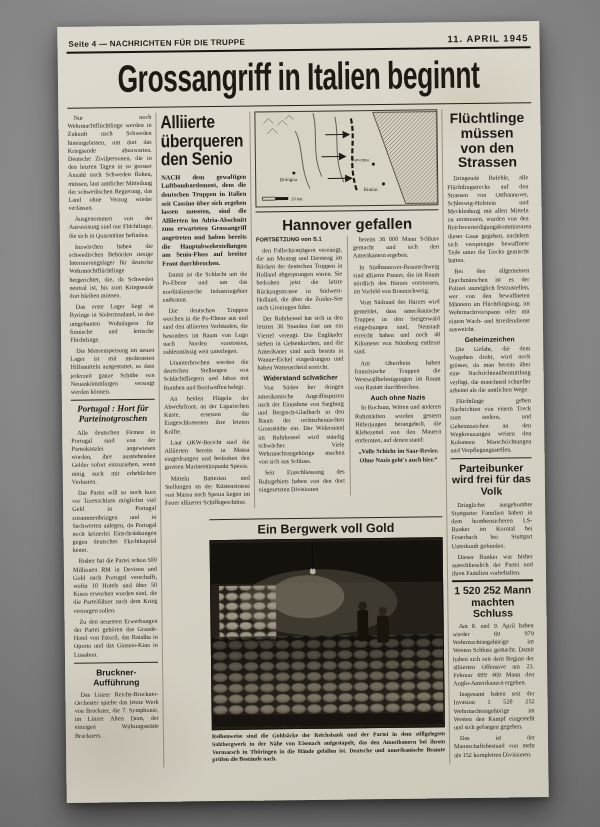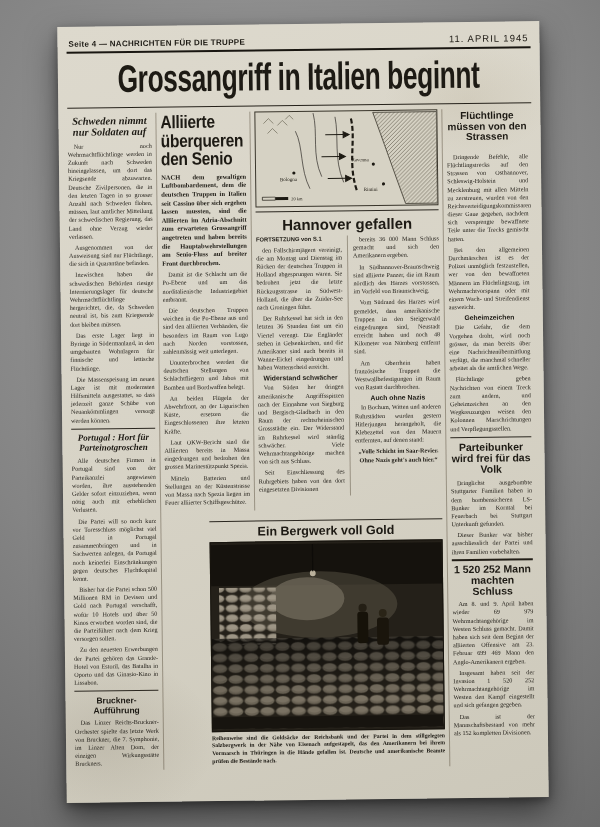--- a/index.html
+++ b/index.html
@@ -16,21 +16,21 @@
     background:
       radial-gradient(120px 80px at 85% 10%, rgba(140,120,80,.10), transparent 70%),
       radial-gradient(160px 120px at 8% 92%, rgba(90,80,60,.14), transparent 70%),
       linear-gradient(160deg, #ddd9cd 0%, #d7d3c6 50%, #ccc8ba 100%);
     box-shadow: 0 14px 30px rgba(0,0,0,.5), 0 3px 8px rgba(0,0,0,.35);
     color:#1d1a14; overflow:hidden;
   }
   .masthead { display:flex; justify-content:space-between; align-items:flex-end;
     border-bottom:2px solid #191611; padding:2px 2px 3px; font-family:"Liberation Sans", sans-serif; }
   .mast-left { font-weight:bold; font-size:8px; letter-spacing:.3px; }
-  .mast-date { font-weight:normal; font-size:9.5px; letter-spacing:1px;text-align:right; }
+  .mast-date { font-weight:bold; font-size:9.5px; letter-spacing:1px;text-align:right; }
   .headline-wrap { text-align:center; border-bottom:1px solid #26221b; padding:9px 0 11px; margin-bottom:5px; }
   .headline-text { display:inline-block; font-family:"Liberation Sans", sans-serif; font-weight:bold;
     font-size:30px; letter-spacing:-0.5px; white-space:nowrap; transform:scale(0.88,1.28); }
   .columns { display:grid; grid-template-columns:84px 90px 188px 86px; column-gap:4px; }
   .col1 { grid-column:1; grid-row:1 / span 2; }
   .col2 { grid-column:2; grid-row:1; }
   .col3 { grid-column:3; grid-row:1; }
   .col4 { grid-column:4; grid-row:1 / span 2; }
   .photo-block { grid-column:2 / 4; grid-row:2; padding-top:8px; }
   .colsep { border-left:1px solid rgba(80,68,50,.45); padding-left:4px; }
@@ -38,21 +38,21 @@
   .lead { font-weight:bold; text-indent:0; font-size:6.5px; }
   .cont { font-family:"Liberation Sans", sans-serif; font-weight:bold; font-size:5.8px; text-indent:0; margin-bottom:2px; }
   .quote { text-indent:0; text-align:center; font-weight:bold; }
   .a-title { font-style:italic; font-weight:bold; text-align:center; font-size:10.5px; line-height:1.08; margin:2px 0 4px; }
   .a-title.small { font-size:9px; }
   .sans-title { font-family:"Liberation Sans", sans-serif; font-weight:bold; text-align:center; }
   .senio-title { font-family:"Liberation Sans", sans-serif; font-weight:bold; font-size:16px;
     line-height:1.04; letter-spacing:-0.3px; margin:1px 0 10px; transform:scale(0.97,1.12); transform-origin:left top; }
   .hannover-title { font-size:15px; margin:3px 0 3px; }
   .bergwerk-title { font-size:12.5px; margin:2px 0 3px; padding-top:3px; border-top:1px solid #2b2720; }
-  .flucht-title { font-size:10px; line-height:1.06; margin:2px 0 10px; }
+  .flucht-title { font-size:14px; line-height:1.06; margin:2px 0 4px; }
   .pb-title { font-size:10.5px; line-height:1.06; margin:2px 0 4px; }
   .schluss-title { font-size:10.5px; line-height:1.06; margin-bottom:3px; }
   .bruckner-title { font-size:8.5px; margin:2px 0 3px; }
   .subhead { font-family:"Liberation Sans", sans-serif; font-weight:bold; font-size:6.8px; text-align:center; margin:3px 0 2px; }
   hr.rule { border:0; border-top:1px solid #2b2720; margin:4px 0; }
   .schluss-box { border-top:2px solid #221e17; padding-top:3px; margin-top:2px; }
   .map { border:1px solid #3a362c; margin-bottom:3px; background:#d6d2c4; }
   .map svg { display:block; width:100%; height:94px; }
   .twocol { display:flex; gap:5px; margin-top:2px; }
   .subcol { flex:1; min-width:0; }
@@ -74,21 +74,20 @@
   </div>
 
   <div class="headline-wrap">
     <span class="headline-text">Grossangriff in Italien beginnt</span>
   </div>
 
   <div class="columns">
 
     <div class="col1">
       <div>
-        <h2 class="a-title">Schweden nimmt nur Soldaten auf</h2>
         <p>Nur noch Wehrmachtflüchtlinge werden in Zukunft nach Schweden hineingelassen, um dort das Kriegsende abzuwarten. Deutsche Zivilpersonen, die in den letzten Tagen in so grosser Anzahl nach Schweden flohen, müssen, laut amtlicher Mitteilung der schwedischen Regierung, das Land ohne Verzug wieder verlassen.</p>
         <p>Ausgenommen von der Ausweisung sind nur Flüchtlinge, die sich in Quarantäne befinden.</p>
         <p>Inzwischen haben die schwedischen Behörden riesige Internierungslager für deutsche Wehrmachtflüchtlinge hergerichtet, die, da Schweden neutral ist, bis zum Kriegsende dort bleiben müssen.</p>
         <p>Das erste Lager liegt in Byringe in Södermanland, in den umgebauten Wohnlagern für finnische und lettische Flüchtlinge.</p>
         <p>Die Massenspeisung im neuen Lager ist mit modernsten Hilfsmitteln ausgestattet, so dass jederzeit ganze Schübe von Neuankömmlingen versorgt werden können.</p>
       </div>
       <hr class="rule">
       <div>
         <h2 class="a-title small">Portugal : Hort für Parteinotgroschen</h2>
         <p>Alle deutschen Firmen in Portugal sind von der Parteikanzlei angewiesen worden, ihre ausstehenden Gelder sofort einzuziehen, wenn nötig auch mit erheblichen Verlusten.</p>

